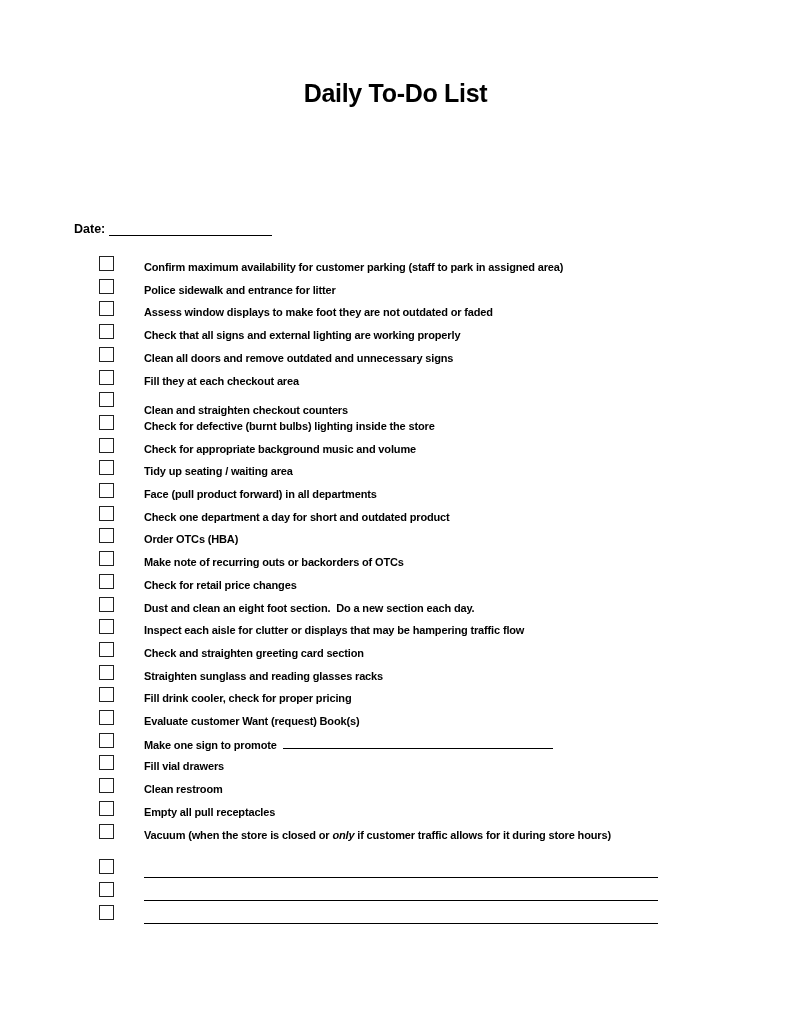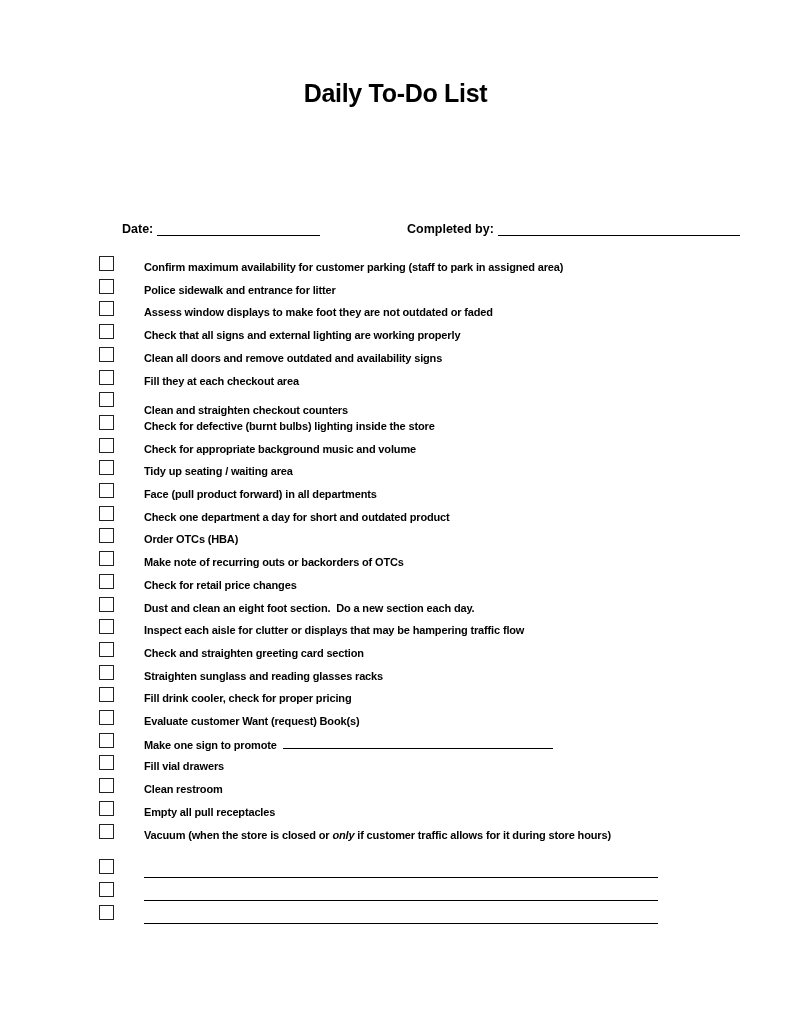--- a/index.html
+++ b/index.html
@@ -8,21 +8,21 @@
     position: absolute; left: 0; top: 79px; width: 791px; text-align: center;
     font-family: "Liberation Sans", sans-serif; font-weight: bold; font-size: 25px; letter-spacing: -0.3px;
   }
   .subtitle {
     position: absolute; left: 80px; top: 127px; width: 631px; text-align: center;
     font-family: "Liberation Sans", sans-serif; font-weight: bold; font-size: 17.5px; line-height: 27px;
     letter-spacing: -0.2px;
   }
   .field-row {
     position: absolute; top: 222px; left: 74px; width: 640px; height: 20px;
-    font-family: "Liberation Sans", sans-serif; font-weight: bold; font-size: 12.5px; margin-left: 48px;
+    font-family: "Liberation Sans", sans-serif; font-weight: bold; font-size: 12.5px;
   }
   .field { position: absolute; top: 0; display: flex; align-items: flex-end; }
   .field .label { white-space: nowrap; }
   .field .line { border-bottom: 1.3px solid #000; height: 13px; margin-left: 4px; }
   .date-field { left: 0; }
   .date-field .line { width: 163px; }
   .completed-field { left: 285px; }
   .completed-field .line { width: 242px; }
 
   .checklist { position: absolute; left: 0; top: 254px; width: 791px; }
@@ -49,24 +49,20 @@
 
 <div class="title">Daily To-Do List</div>
 <div class="subtitle">
 </div>
 
 <div class="field-row">
   <div class="field date-field">
     <span class="label">Date:</span>
     <span class="line"></span>
   </div>
-  <div class="field completed-field">
-    <span class="label">Completed by:</span>
-    <span class="line"></span>
-  </div>
 </div>
 
 <div class="checklist">
 
   <div class="item" style="top:0px">
     <div class="checkbox" style="top:2px"></div>
     <div class="item-text" style="top:5px">Confirm maximum availability for customer parking (staff to park in assigned area)</div>
   </div>
   <div class="item" style="top:22.7px">
     <div class="checkbox" style="top:2px"></div>
@@ -75,21 +71,21 @@
   <div class="item" style="top:45.4px">
     <div class="checkbox" style="top:2px"></div>
     <div class="item-text" style="top:5px">Assess window displays to make foot they are not outdated or faded</div>
   </div>
   <div class="item" style="top:68.1px">
     <div class="checkbox" style="top:2px"></div>
     <div class="item-text" style="top:5px">Check that all signs and external lighting are working properly</div>
   </div>
   <div class="item" style="top:90.8px">
     <div class="checkbox" style="top:2px"></div>
-    <div class="item-text" style="top:5px">Clean all doors and remove outdated and availability signs</div>
+    <div class="item-text" style="top:5px">Clean all doors and remove outdated and unnecessary signs</div>
   </div>
   <div class="item" style="top:113.5px">
     <div class="checkbox" style="top:2px"></div>
     <div class="item-text" style="top:5px">Fill they at each checkout area</div>
   </div>
   <div class="item" style="top:136.2px">
     <div class="checkbox" style="top:2px"></div>
     <div class="item-text" style="top:12px">Clean and straighten checkout counters</div>
   </div>
   <div class="item" style="top:158.9px">

